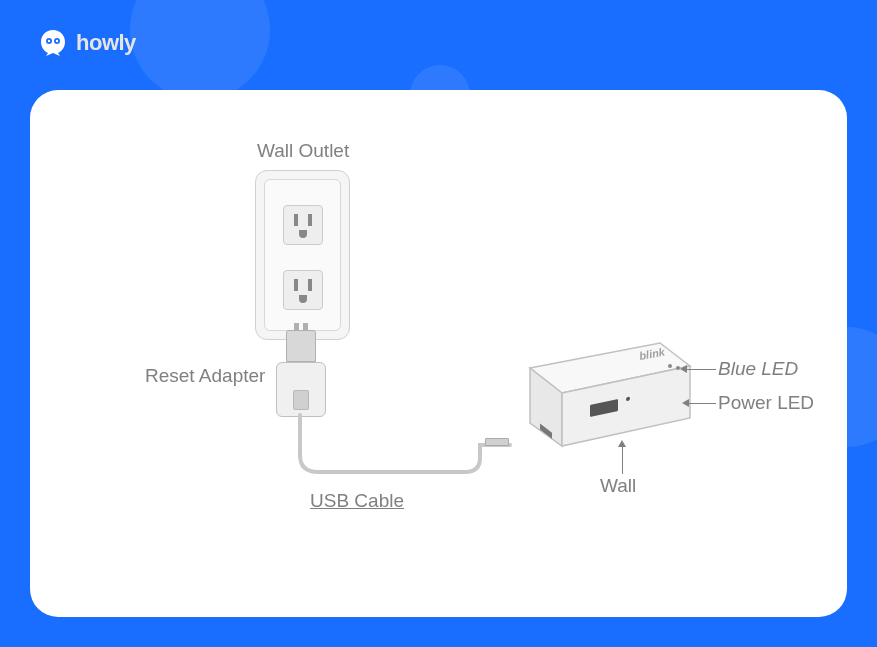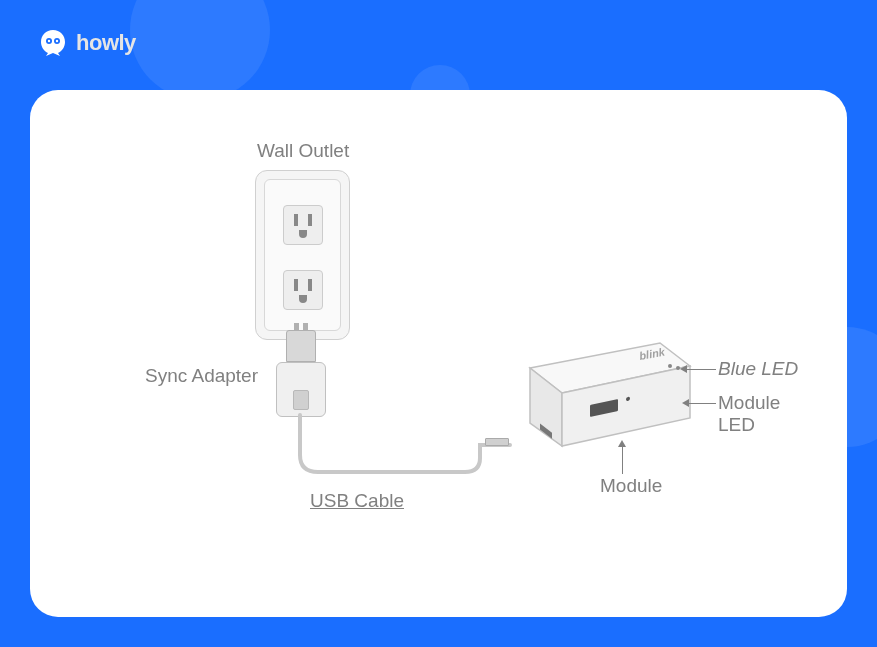--- a/index.html
+++ b/index.html
@@ -247,25 +247,25 @@
       <circle cx="19" cy="13" r="1.2" fill="#fff"></circle>
     </svg>
   </span>
   <span class="logo-text">howly</span>
 </div>
 
 <div class="card">
   <div class="diagram">
 
     <div class="label label-wall-outlet">Wall Outlet</div>
-    <div class="label label-power-adapter">Sync Adapter</div>
+    <div class="label label-power-adapter">Reset Adapter</div>
     <div class="label label-usb-cable">USB Cable</div>
     <div class="label label-blue-led">Blue LED</div>
-    <div class="label label-green-led">Module LED</div>
-    <div class="label label-reset">Module</div>
+    <div class="label label-green-led">Power LED</div>
+    <div class="label label-reset">Wall</div>
 
     <div class="outlet">
       <div class="outlet-inner">
         <div class="outlet-socket outlet-socket-1">
           <div class="socket-slot socket-slot-l"></div>
           <div class="socket-slot socket-slot-r"></div>
           <div class="socket-ground"></div>
         </div>
         <div class="outlet-socket outlet-socket-2">
           <div class="socket-slot socket-slot-l"></div>

